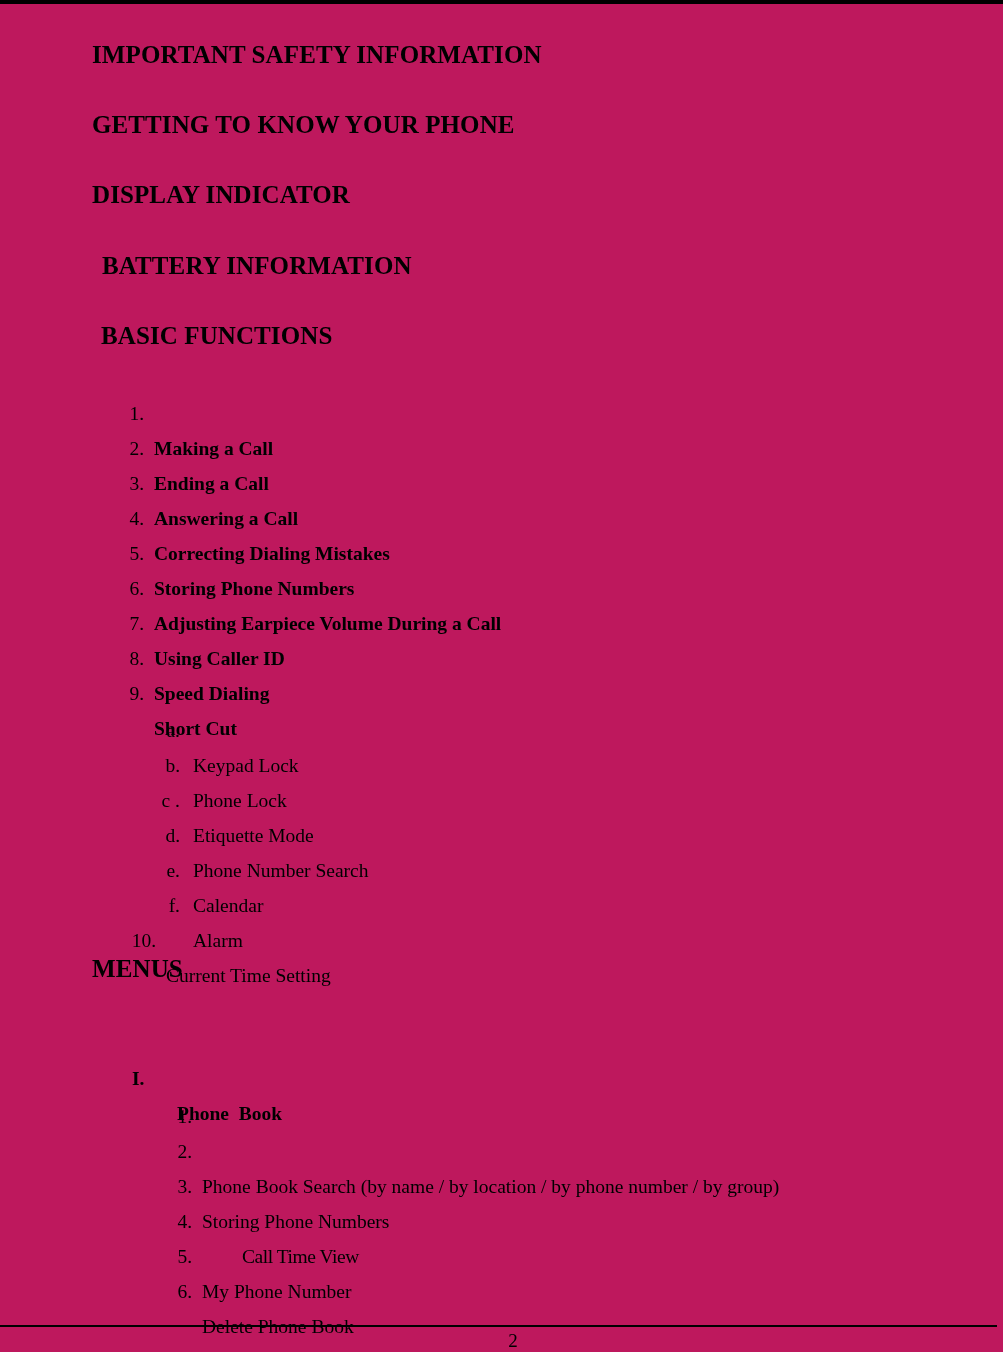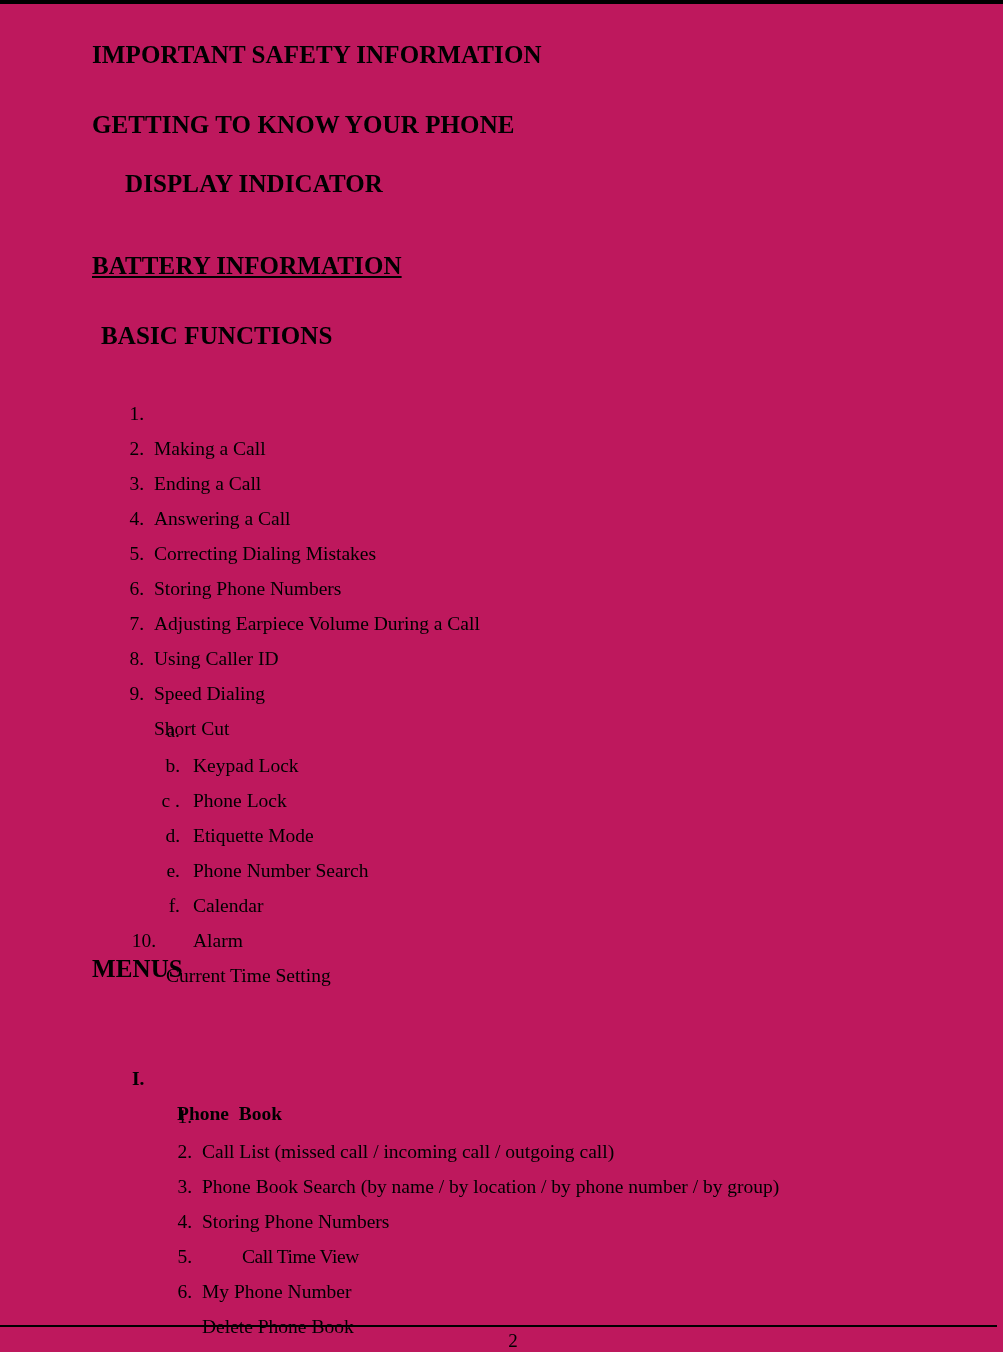--- a/index.html
+++ b/index.html
@@ -45,22 +45,22 @@
     font-weight: bold;
     line-height: 1;
     letter-spacing: 0.1px;
     margin: 0;
     padding: 0;
     white-space: pre;
   }
 
   .h-important { position: absolute; left: 92px; top: 42px; }
   .h-getting   { position: absolute; left: 92px; top: 112px; }
-  .h-display   { position: absolute; left: 92px; top: 171px; margin-left: 33px; }
-  .h-battery   { position: absolute; left: 92px; top: 253px; text-decoration: underline; }
+  .h-display   { position: absolute; left: 92px; top: 182px; }
+  .h-battery   { position: absolute; left: 102px; top: 253px; }
   .h-basic     { position: absolute; left: 92px; top: 323px; margin-left: 9px; }
   .h-menus     { position: absolute; left: 92px; top: 956px; }
 
   
   .list {
     position: absolute;
     margin: 0;
     padding: 0;
     list-style: none;
   }
@@ -82,21 +82,21 @@
     text-align: right;
     white-space: pre;
   }
   .li-text {
     position: absolute;
     white-space: pre;
   }
 
   
   .lvl1 .li-marker { left: 108px; width: 36px; }
-  .lvl1 .li-text   { left: 154px; }
+  .lvl1 .li-text   { left: 154px; font-weight: bold; }
 
   
   .lvl2 { height: 35px; line-height: 35px; }
   .lvl2 .li-marker { left: 152px; width: 28px; }
   .lvl2 .li-text   { left: 193px; text-align: right; }
 
   
   .lvl1-wide .li-marker { left: 108px; width: 36px; }
   .lvl1-wide .li-text   { left: 154px; }
 
@@ -244,21 +244,20 @@
     <div class="section-heading h-menus">MENUS</div>
 
     <div class="roman-heading">
       <span class="rh-marker">I.</span>
       <span class="rh-text">Phone  Book</span>
     </div>
 
     <ul class="list list-menu">
       <li class="li lvl-menu">
         <span class="li-marker">1.</span>
-        <span class="li-text">Call List (missed call / incoming call / outgoing call)</span>
       </li>
       <li class="li lvl-menu">
         <span class="li-marker">2.</span>
         <span class="li-text">Phone Book Search (by name / by location / by phone number / by group)</span>
       </li>
       <li class="li lvl-menu">
         <span class="li-marker">3.</span>
         <span class="li-text">Storing Phone Numbers</span>
       </li>
       <li class="li lvl-menu">

